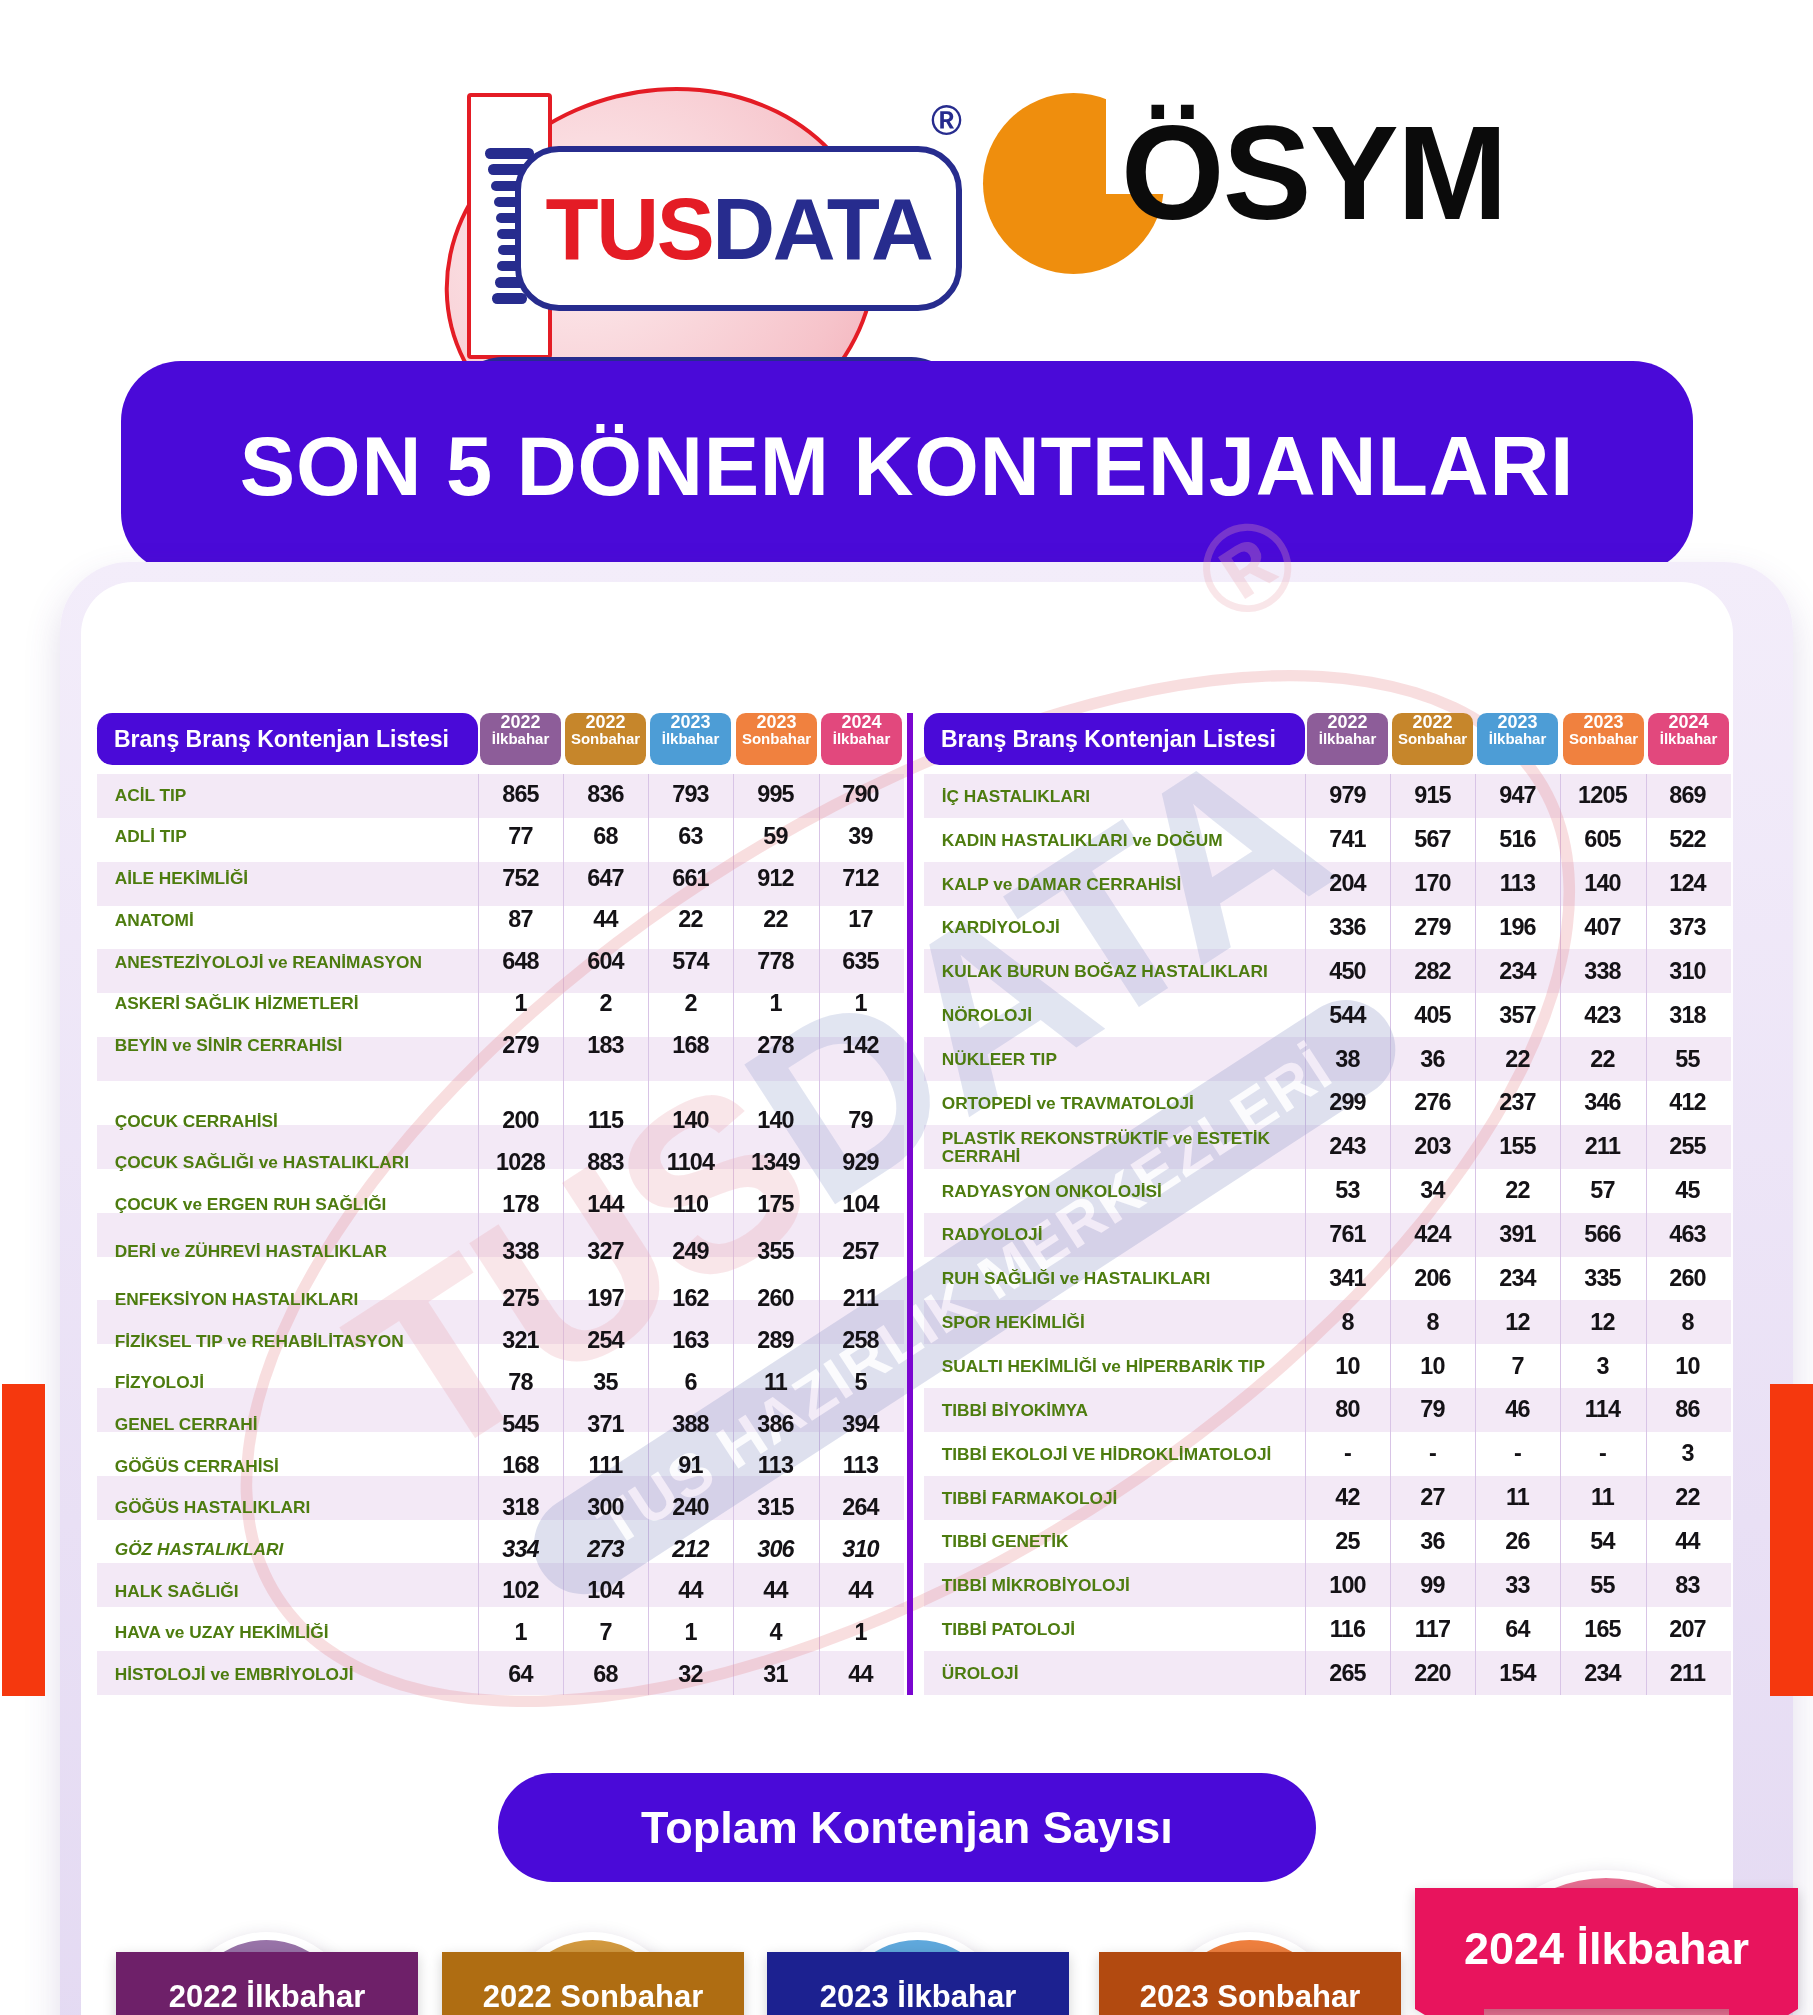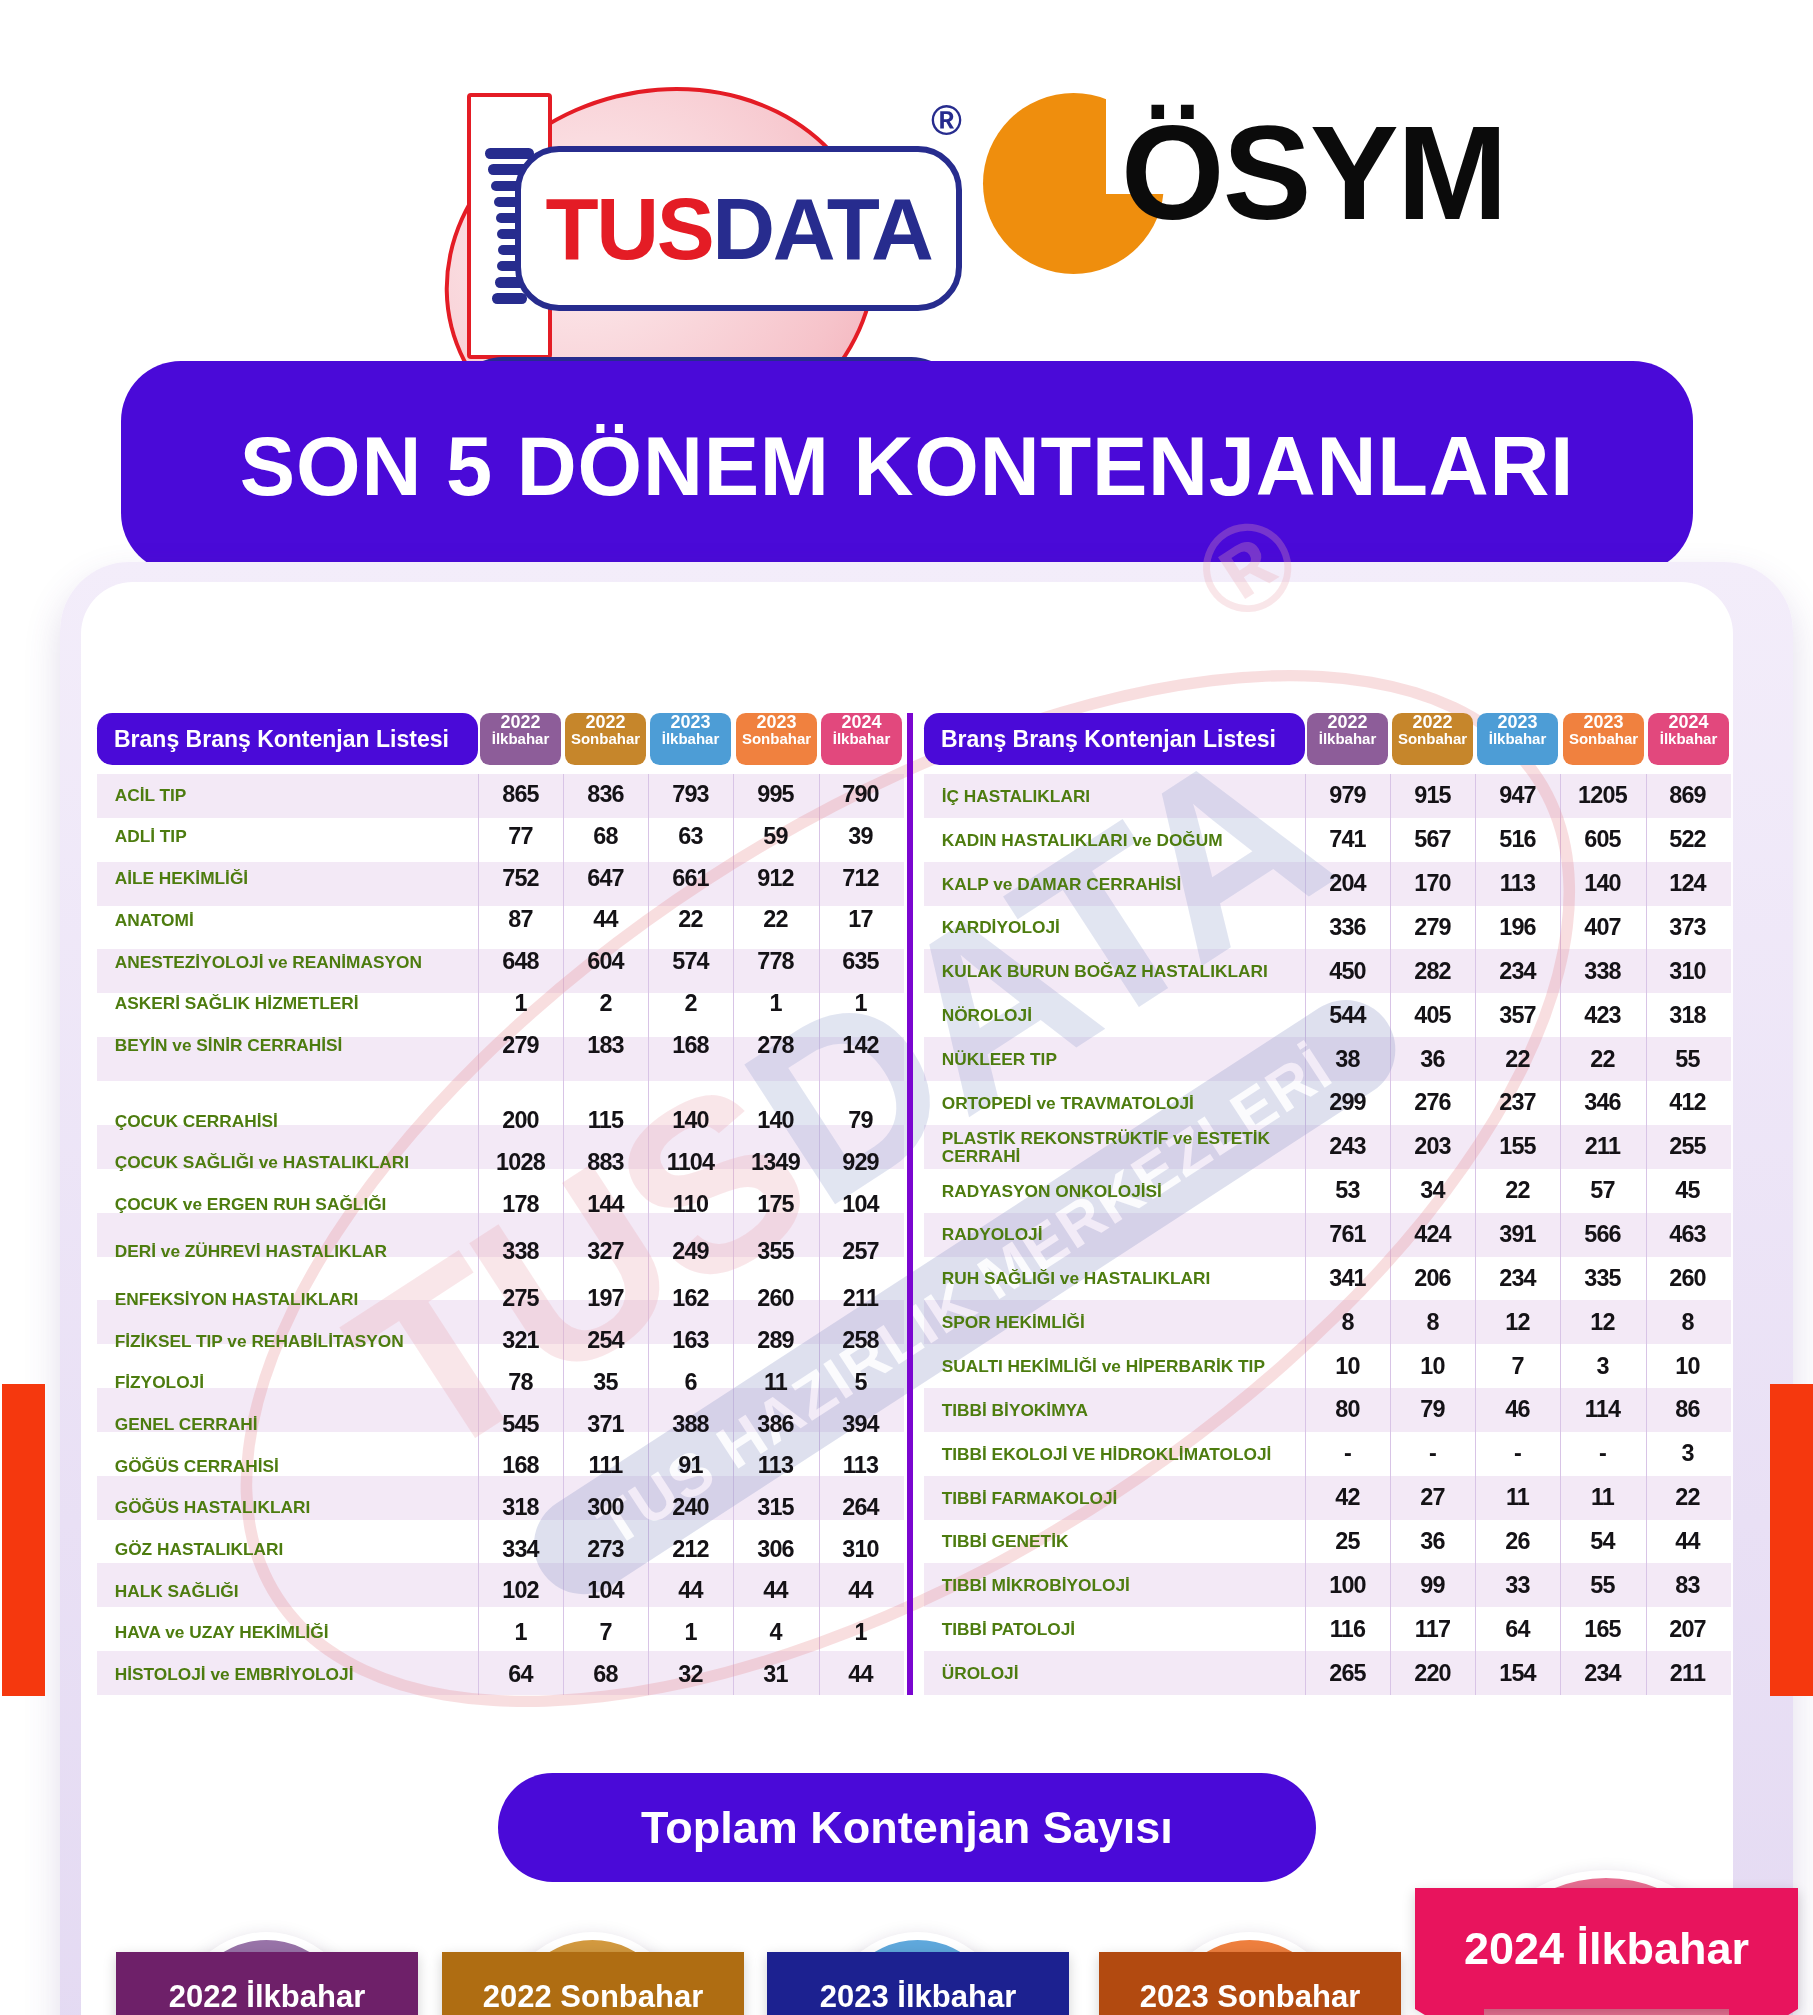--- a/index.html
+++ b/index.html
@@ -303,21 +303,21 @@
           <div class="tval">113</div>
         </div>
         <div class="trow" style="height: 44px;">
           <div class="tname">GÖĞÜS HASTALIKLARI</div>
           <div class="tval">318</div>
           <div class="tval">300</div>
           <div class="tval">240</div>
           <div class="tval">315</div>
           <div class="tval">264</div>
         </div>
-        <div class="trow" style="height: 44px;">
+        <div class="trow" style="height: 44px; font-style: italic;">
           <div class="tname">GÖZ HASTALIKLARI</div>
           <div class="tval">334</div>
           <div class="tval">273</div>
           <div class="tval">212</div>
           <div class="tval">306</div>
           <div class="tval">310</div>
         </div>
         <div class="trow" style="height: 44px;">
           <div class="tname">HALK SAĞLIĞI</div>
           <div class="tval">102</div>

